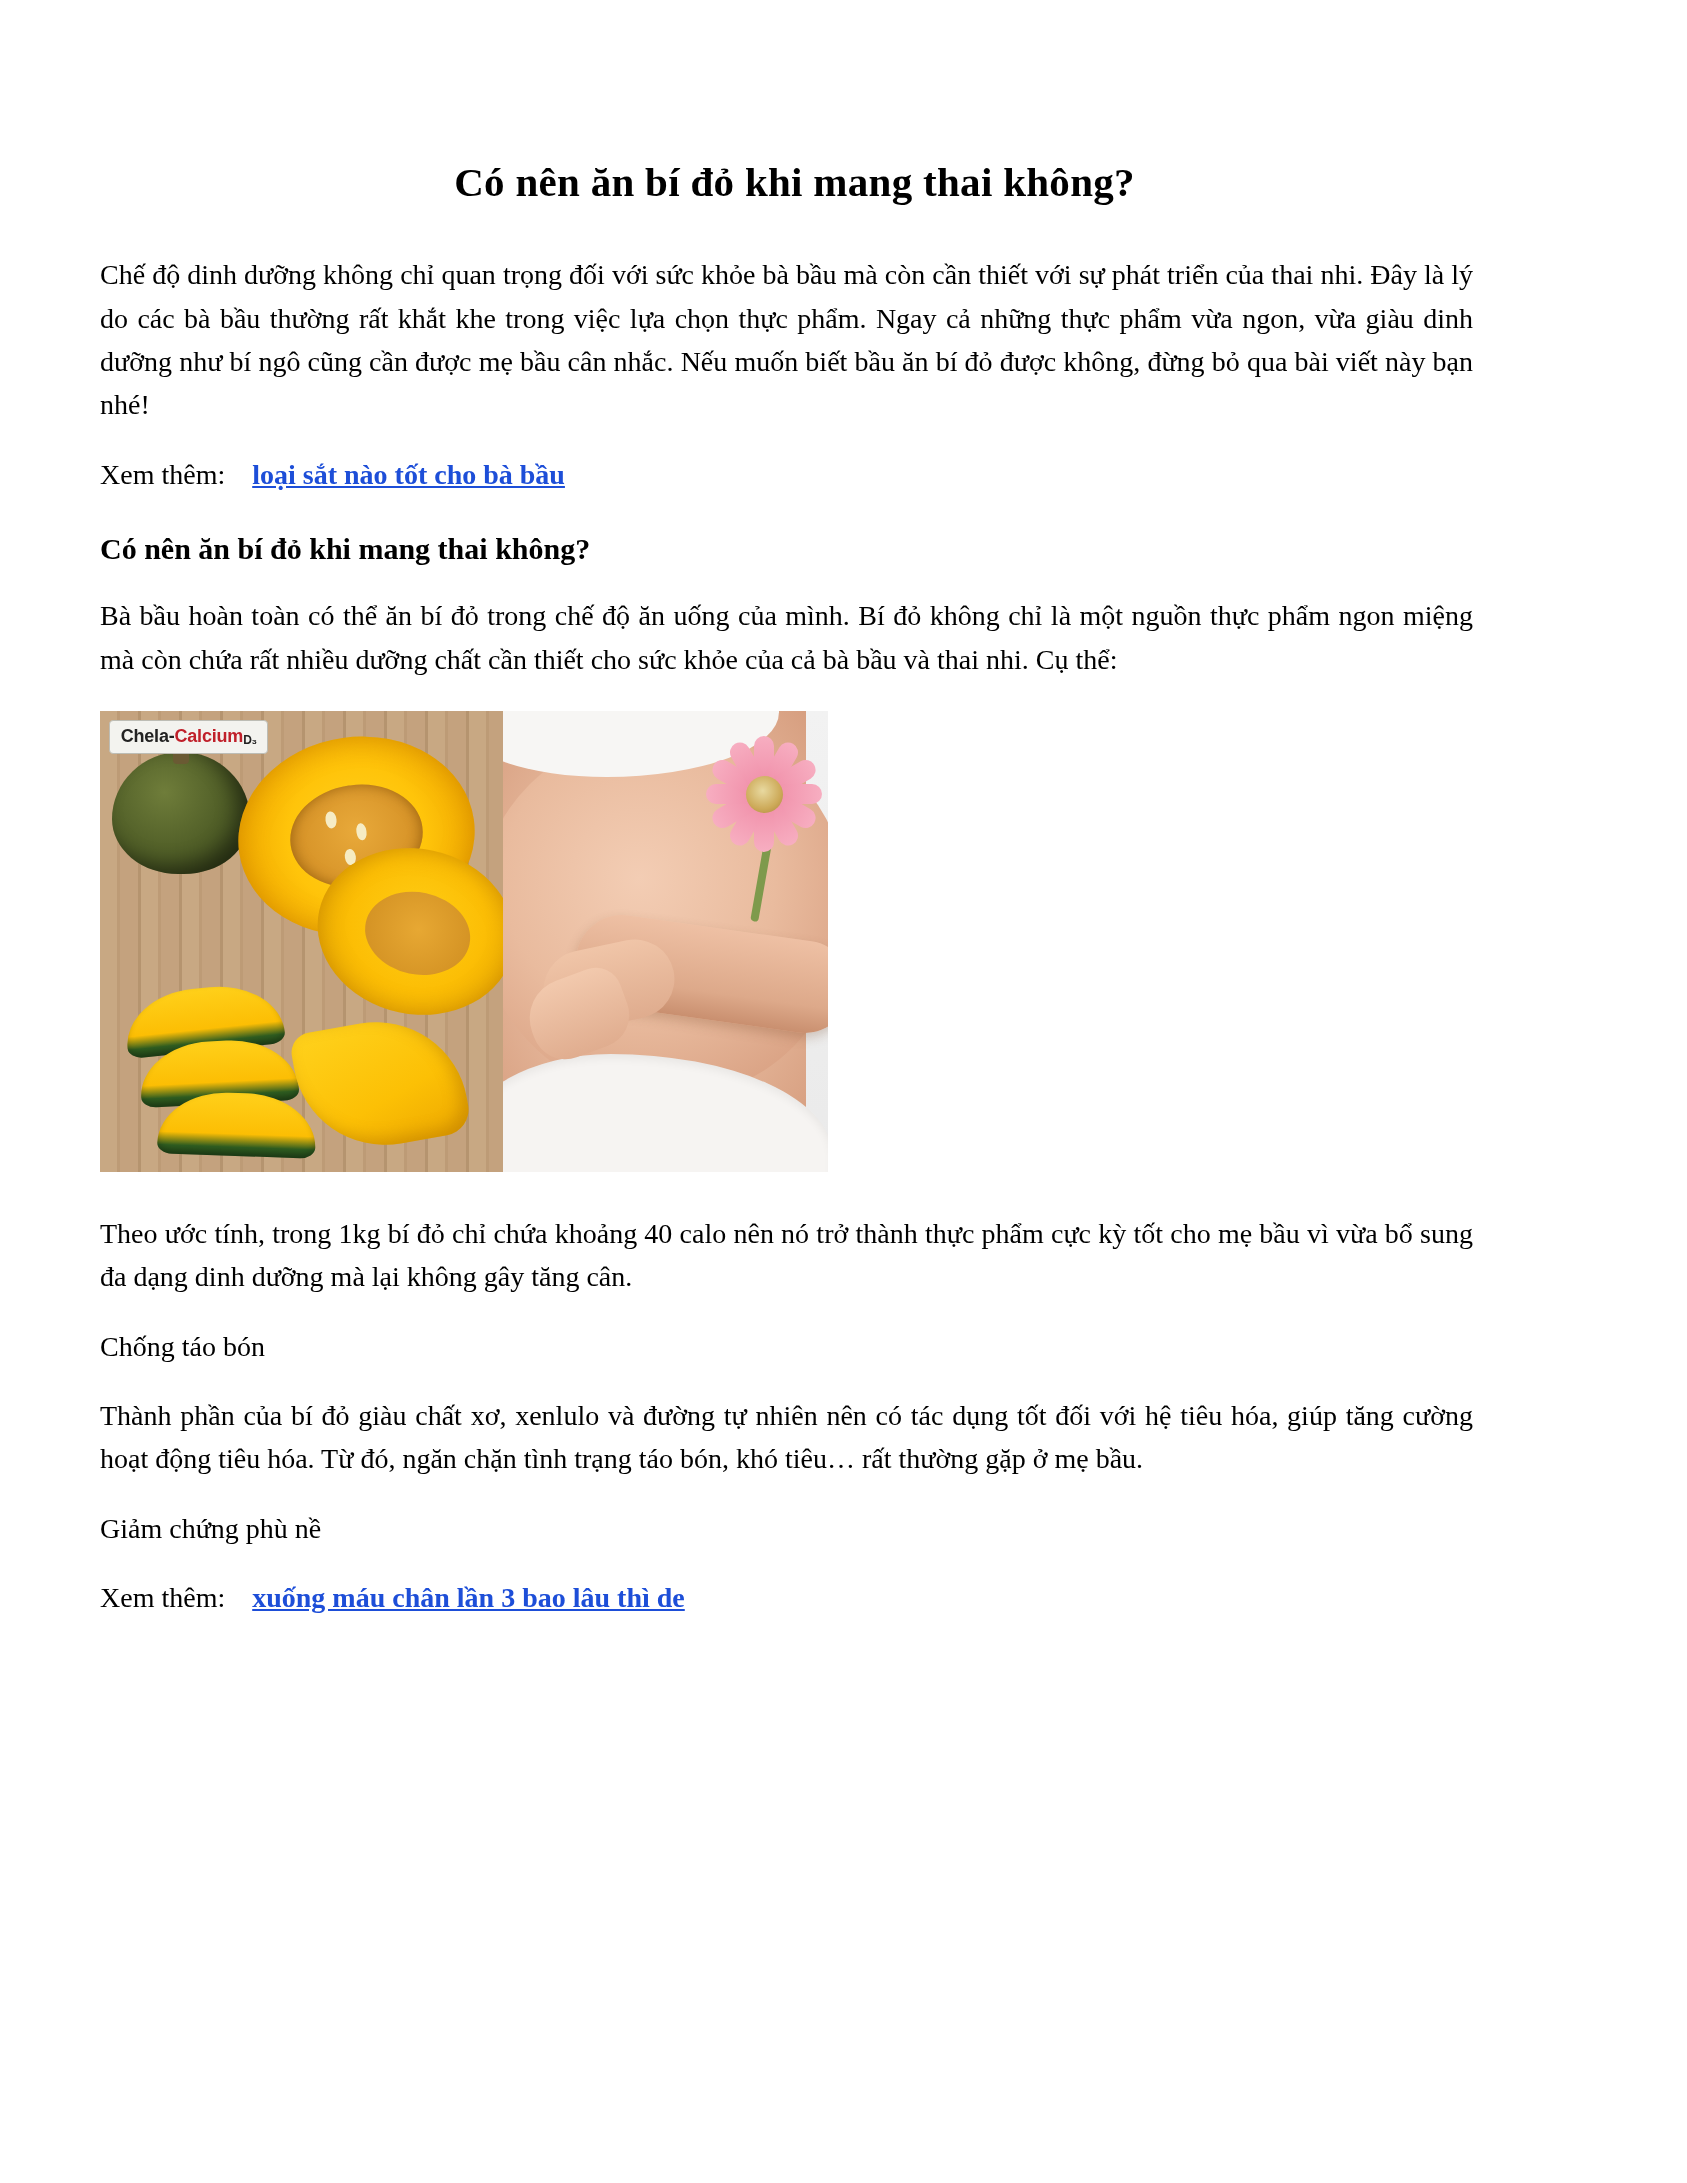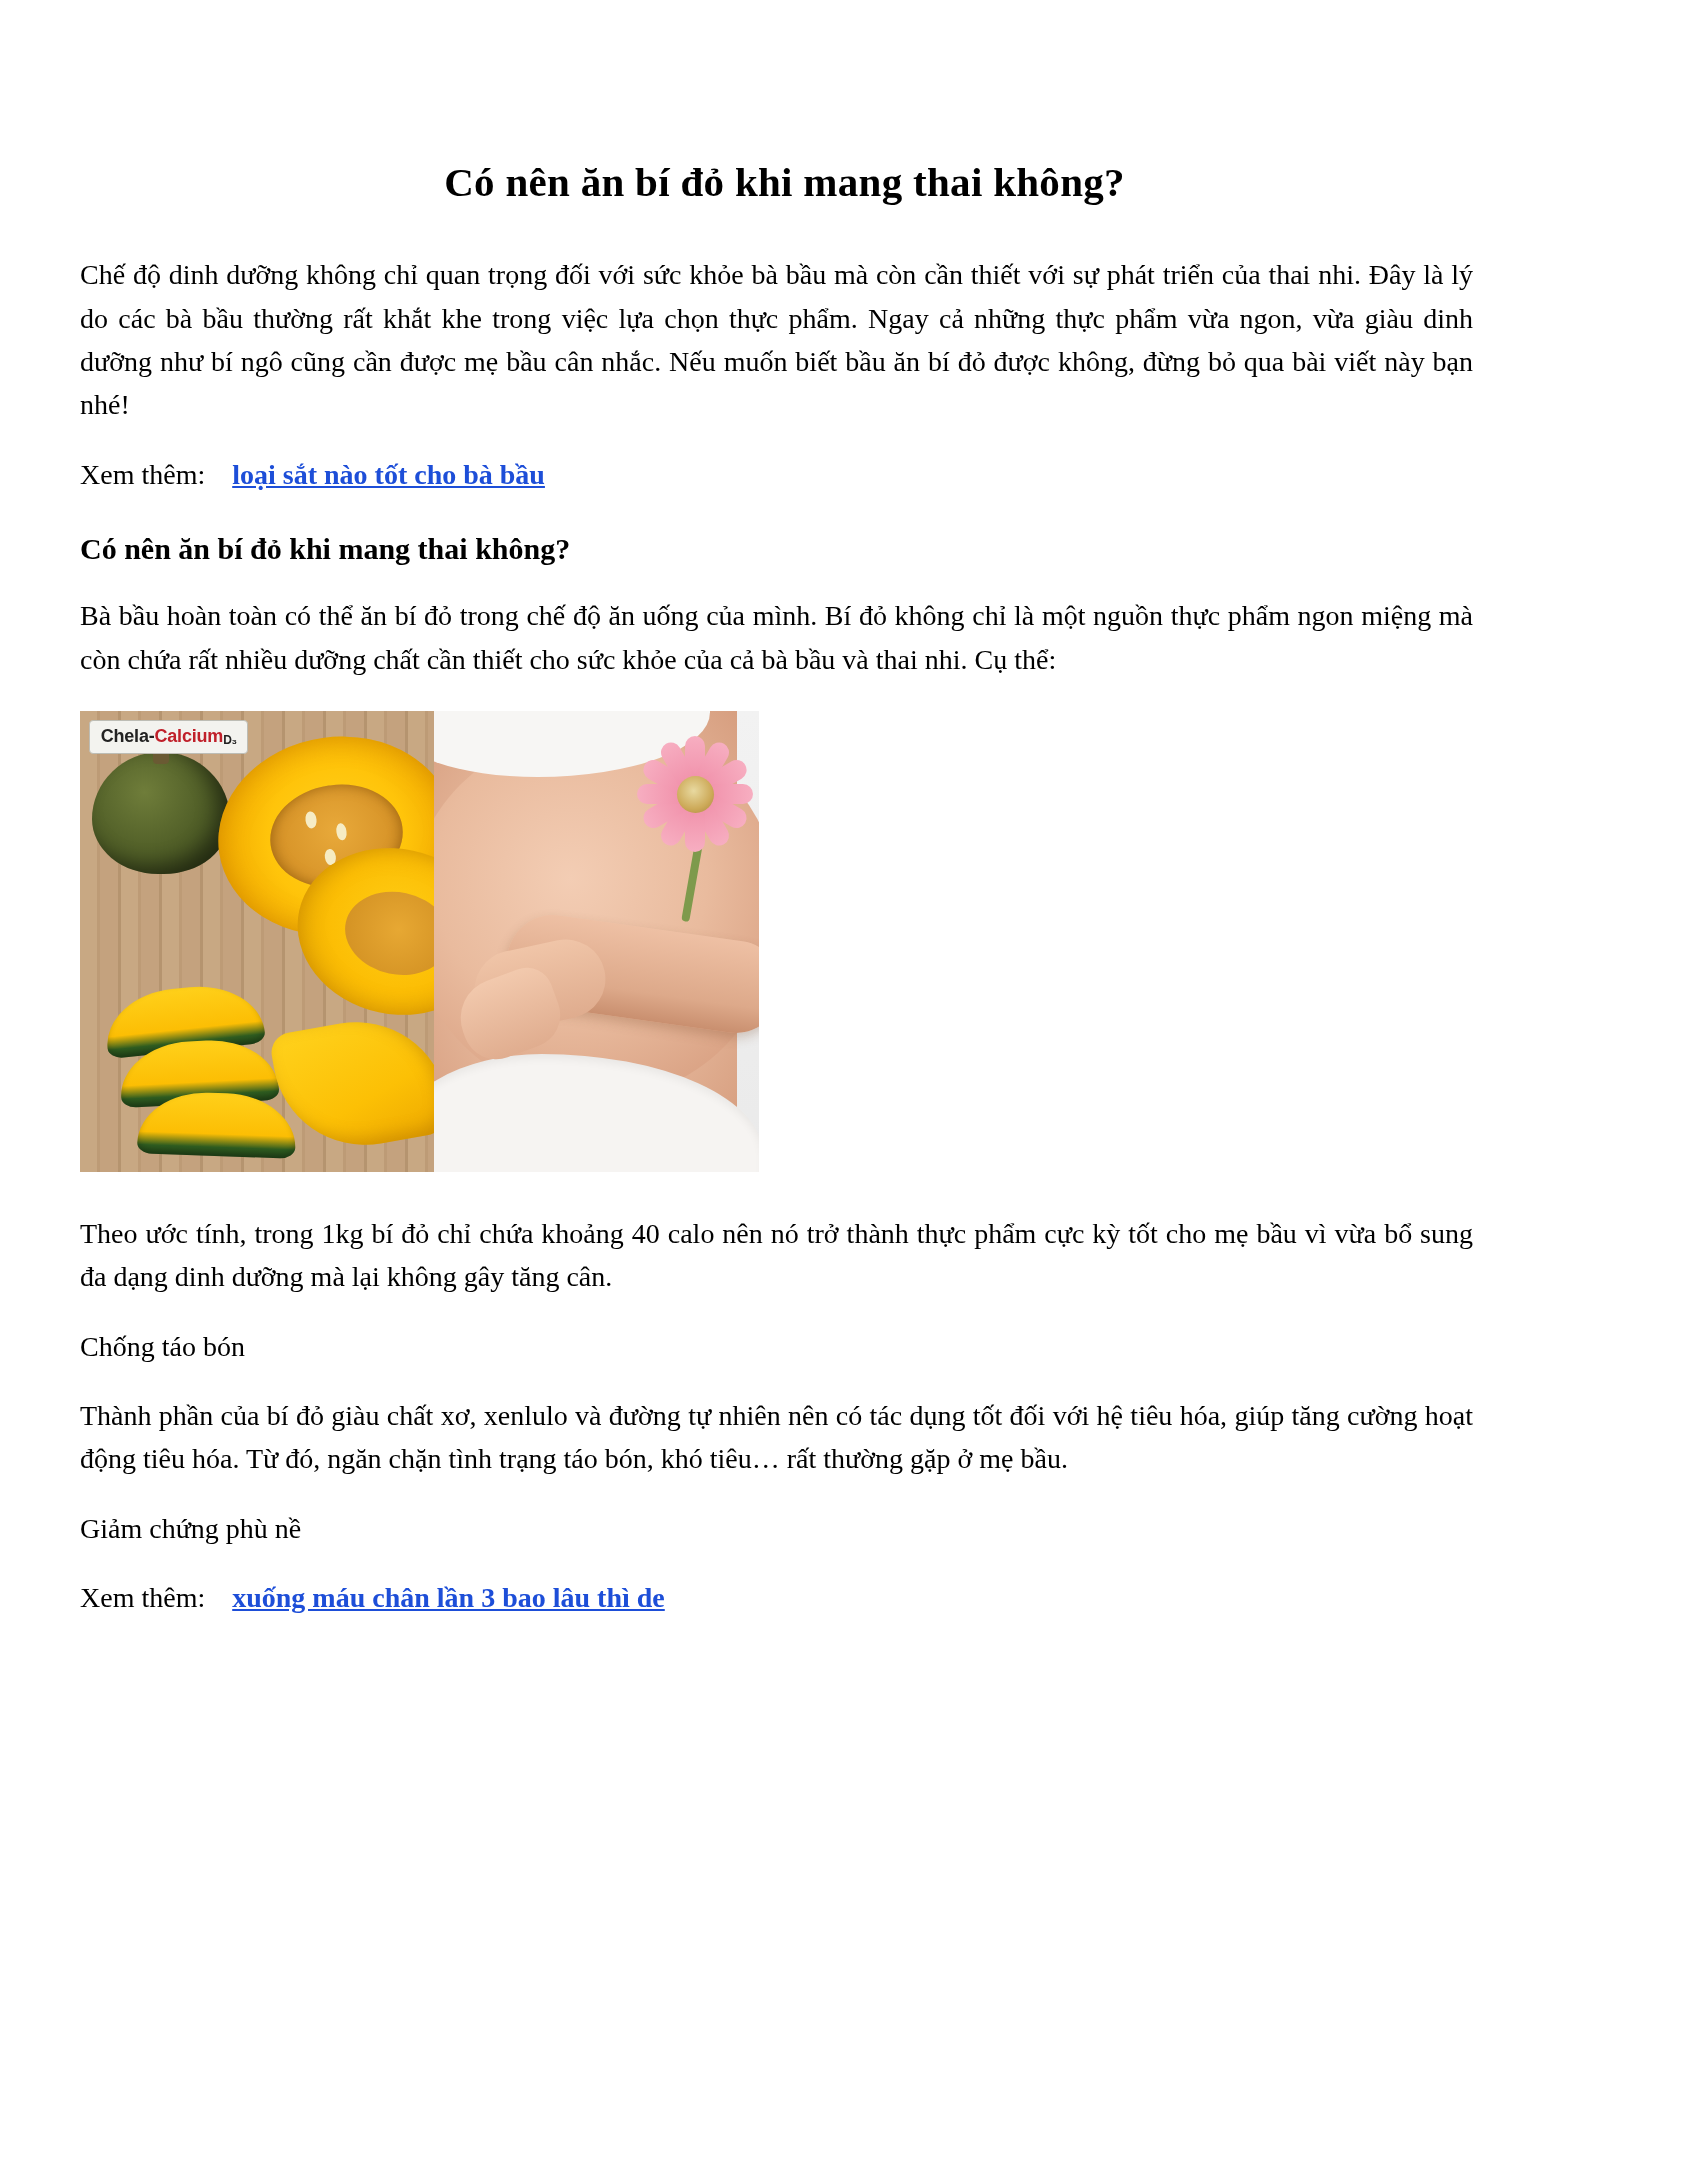--- a/index.html
+++ b/index.html
@@ -11,21 +11,21 @@
     width: 1687px;
     min-height: 2183px;
     font-family: "Liberation Serif", "DejaVu Serif", serif;
     color: #000000;
     -webkit-font-smoothing: antialiased;
   }
   .page {
     width: 1687px;
     min-height: 2183px;
     box-sizing: border-box;
-    padding: 158px 198px 79px 80px;
+    padding: 158px 198px 79px 100px;
     background: #ffffff;
   }
   .doc-title {
     font-size: 41px;
     font-weight: bold;
     text-align: center;
     letter-spacing: 0.3px;
     margin: 0 0 46px 0;
     line-height: 1.2;
   }
@@ -61,21 +61,21 @@
   
   .figure {
     margin: 30px 0 40px 0;
     width: 807px;
     height: 461px;
     display: flex;
     position: relative;
     overflow: hidden;
   }
   .fig-left {
-    width: 354px;
+    width: 403px;
     height: 461px;
     position: relative;
     background:
       repeating-linear-gradient(90deg,
         #c8a883 0px, #c8a883 17px,
         #bd9b76 17px, #bd9b76 20px,
         #c4a27e 20px, #c4a27e 38px,
         #b5946f 38px, #b5946f 41px);
     overflow: hidden;
   }

